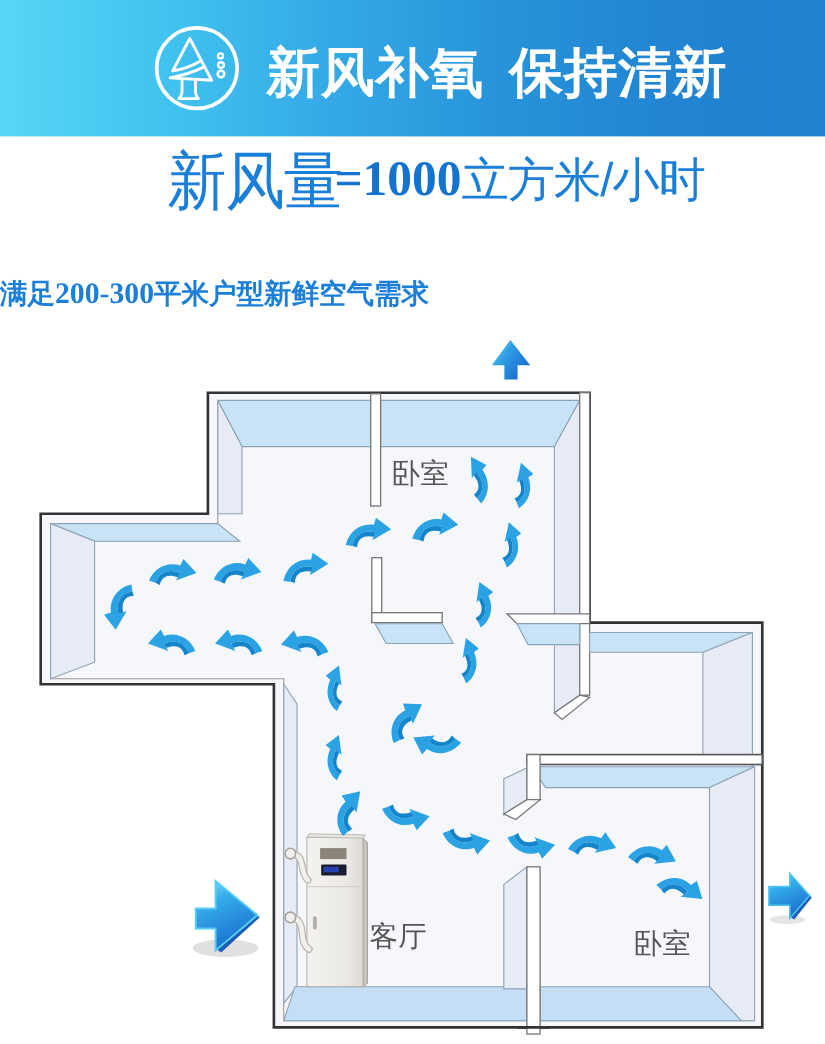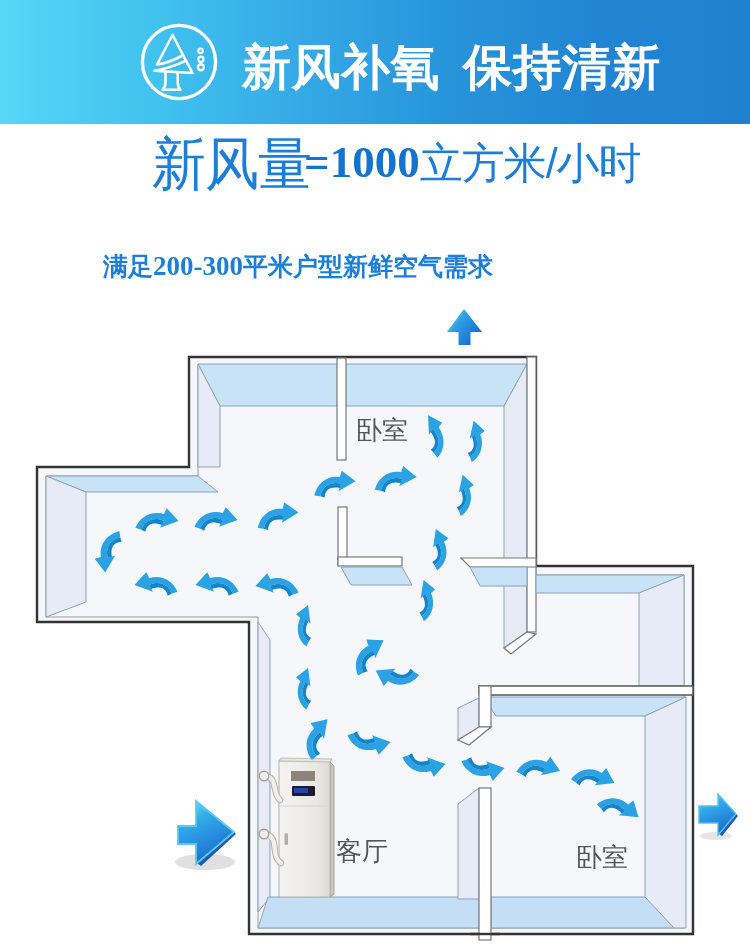--- a/index.html
+++ b/index.html
@@ -7,21 +7,21 @@
 #hdr{position:absolute;left:0;top:0;width:750px;height:124px;
   background:linear-gradient(90deg,#59d6f7 0%,#41c3ef 20%,#35a9e6 40%,#2794da 60%,#2185d3 80%,#2081d1 100%)}
 #hdr svg{position:absolute;left:139px;top:22px}
 #hdrtxt{position:absolute;left:242px;top:39px;width:520px;
   font-size:49px;font-weight:bold;color:#fff;letter-spacing:0.5px;line-height:56px}
 #hdrtxt .sp{display:inline-block;width:23px}
 #t1{position:absolute;left:0;top:126px;width:604px;text-align:center;white-space:nowrap}
 #t1 .a{display:inline-block;font-size:54px;font-weight:500;color:#1b7fd9;letter-spacing:-1px;margin-left:152px;transform:scaleY(1.08);transform-origin:top}
 #t1 .b{margin-left:-7px;font-family:"Liberation Serif",serif;font-size:45px;font-weight:bold;color:#1473cf;letter-spacing:0px;vertical-align:3px}
 #t1 .c{font-size:43px;font-weight:normal;color:#1b7fd9;letter-spacing:-1px;vertical-align:2px}
-#t2{position:absolute;left:0;top:250px;width:596px;text-align:center;
+#t2{position:absolute;left:0;top:250px;width:596px;
   font-size:25px;font-weight:bold;color:#1b7fd9}
 #plan{position:absolute;left:0;top:0}
 </style></head>
 <body>
 <div id="page">
   <div id="hdr">
     <svg width="80" height="80" viewBox="0 0 80 80" fill="none">
       <circle cx="40" cy="40" r="36.6" stroke="#fff" stroke-width="3.4"></circle>
       <path d="M33.5,13 L18,42.5 Q30,41 43.5,33.5 M33.5,13 L53.5,51 L15.5,48.8 Q33,45.5 46.5,38.8" stroke="#fff" stroke-width="2.6" stroke-linejoin="round" stroke-linecap="round"></path>
       <path d="M26.5,51 V60 C26.5,63.5 25.6,65.8 23.6,67.7 H41.4 C39.4,65.8 38.7,63.5 38.7,60 V51" stroke="#fff" stroke-width="2.6" stroke-linejoin="round" stroke-linecap="round"></path>

